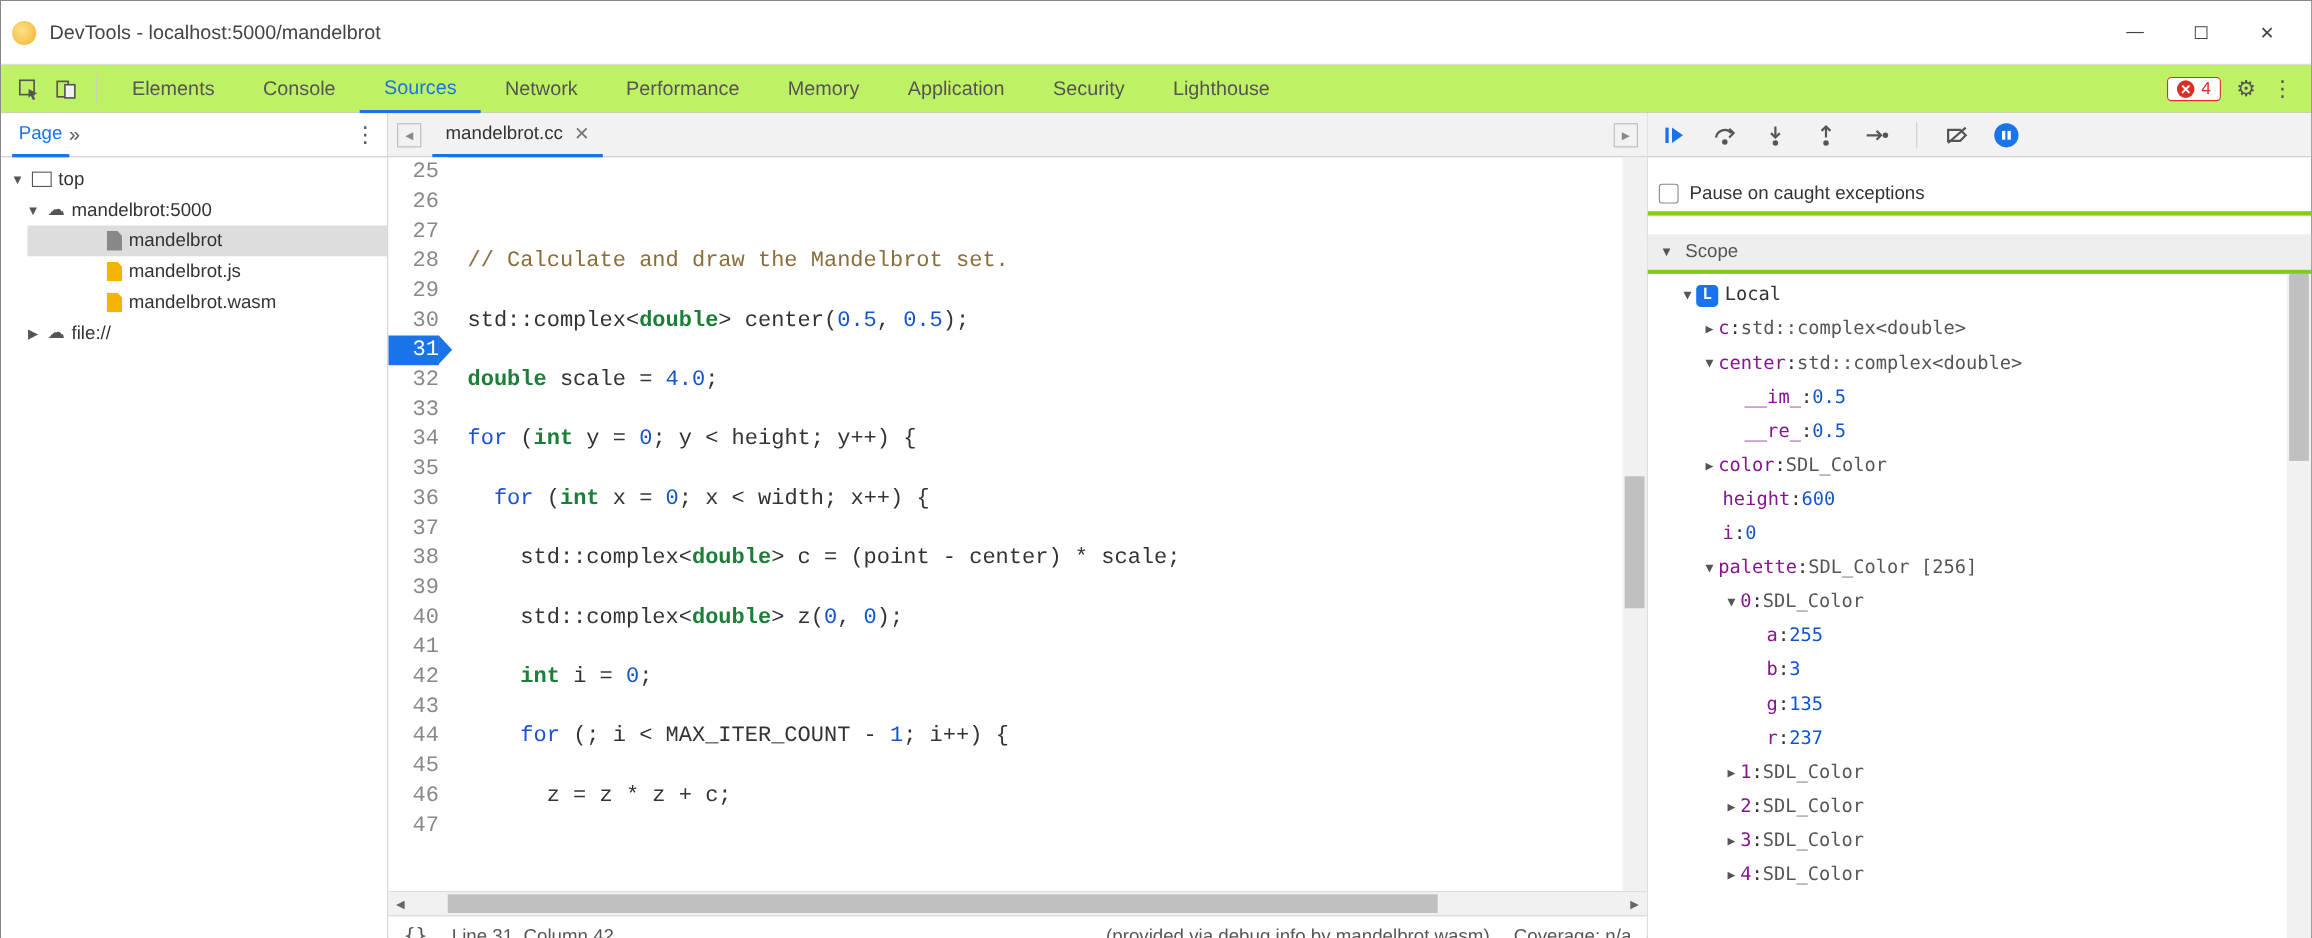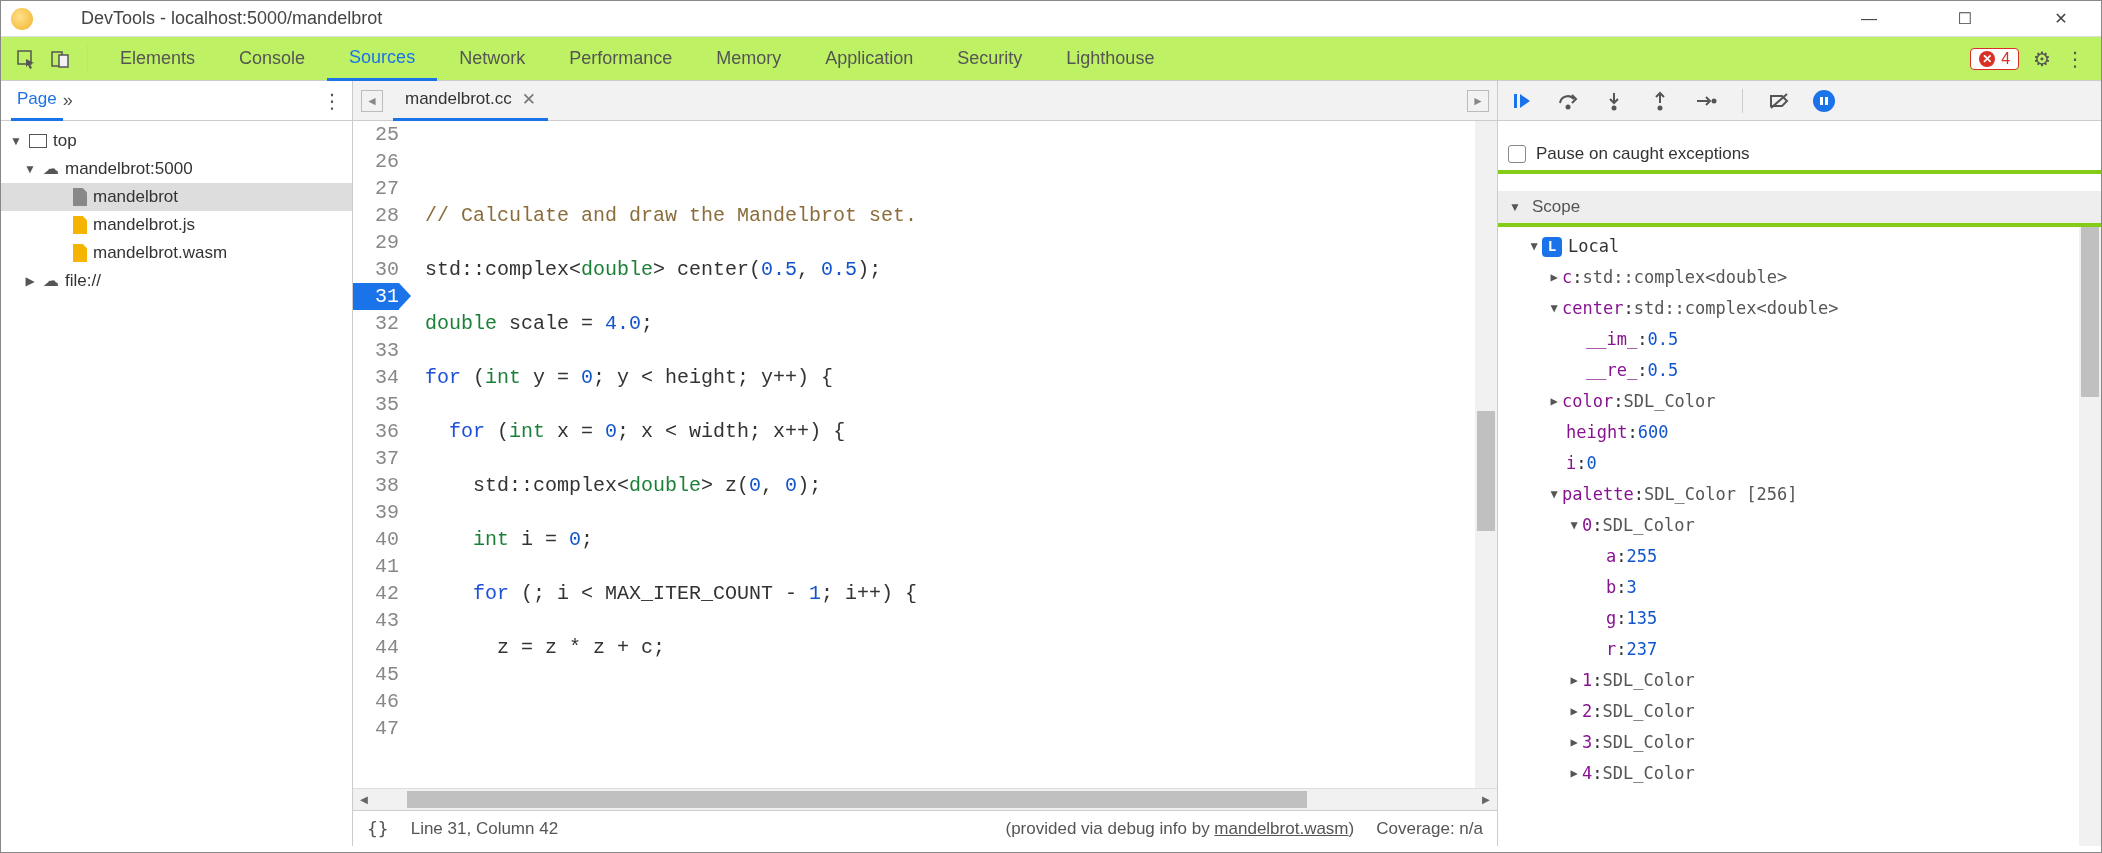--- a/index.html
+++ b/index.html
@@ -1,20 +1,20 @@
 <!DOCTYPE html>
 <html><head>
 <meta charset="utf-8">
 <style>
   * { box-sizing: border-box; margin: 0; padding: 0; }
   body { font-family: "Segoe UI", "Helvetica Neue", Arial, sans-serif; font-size: 13px; color: #333; background: #fff; overflow: hidden; }
   .window { width: 2102px; height: 853px; border: 1px solid #888; background: #fff; transform-origin: top left; }
 
   
-  .titlebar { height: 36px; display: flex; align-items: center; padding: 0 10px; background: #fff; border-bottom: 1px solid #ddd; gap: 36px; }
+  .titlebar { height: 58px; display: flex; align-items: center; padding: 0 10px; background: #fff; border-bottom: 1px solid #ddd; }
   .titlebar .app-icon { width: 22px; height: 22px; border-radius: 50%; background: radial-gradient(circle at 40% 40%, #ffe08a, #f0b42a); margin-right: 12px; }
   .titlebar .title-text { font-size: 18px; color: #444; }
   .titlebar .spacer { flex: 1; }
   .win-btn { width: 60px; height: 42px; display: flex; align-items: center; justify-content: center; font-size: 16px; color: #444; }
 
   
   .tabstrip { height: 44px; display: flex; align-items: center; background: #bef264; border-bottom: 1px solid #ccc; padding: 0 8px; gap: 0; }
   .tabstrip .icon-btn { width: 34px; height: 34px; display:flex; align-items:center; justify-content:center; color:#555; }
   .tabstrip .divider { width:1px; height:28px; background:#ccc; margin: 0 10px; }
   .main-tab { padding: 0 22px; height:44px; display:flex; align-items:center; font-size:18px; color:#555; cursor:pointer; }
@@ -35,38 +35,38 @@
   .nav-header .more { margin-left:auto; color:#555; font-size:20px; }
   .tree { padding: 6px 0; font-size:17px; }
   .tree-row { display:flex; align-items:center; padding: 4px 8px; gap:6px; white-space:nowrap; }
   .tree-row.selected { background:#ddd; }
   .tw { display:inline-block; width:14px; text-align:center; color:#555; font-size:12px;}
   .ic-frame { width:18px; height:14px; border:1.5px solid #555; display:inline-block; position:relative; }
   .ic-cloud { font-size:16px; color:#555; line-height:1; }
   .ic-file { width:14px; height:18px; background:#888; display:inline-block; clip-path: polygon(0 0, 70% 0, 100% 25%, 100% 100%, 0 100%); }
   .ic-file.js { background:#f4b400; }
   .indent1 { padding-left: 22px; }
-  .indent3 { padding-left: 72px; }
+  .indent3 { padding-left: 72px; margin-left: 24px; }
 
   
   .editor { flex:1; display:flex; flex-direction:column; border-right:1px solid #ccc; min-width:0; }
   .editor-tabs { height:40px; border-bottom:1px solid #ccc; display:flex; align-items:center; padding:0 8px; gap:10px; background:#f2f2f2; }
   .ed-nav-btn { width:22px; height:22px; border:1px solid #bbb; display:flex; align-items:center; justify-content:center; font-size:12px; color:#888; }
   .file-tab { display:flex; align-items:center; gap:10px; padding: 0 12px; height:40px; border-bottom:3px solid #1a73e8; font-size:17px; color:#333;}
   .file-tab .close { color:#777; }
   .editor-body { flex:1; display:flex; overflow:hidden; position:relative; font-family: Consolas, "Courier New", monospace; font-size:20px; line-height:27px; }
   .gutter { width:54px; text-align:right; color:#888; padding-right:8px; background:#fff; user-select:none; }
   .gutter .ln { height:27px; }
   .gutter .ln.bp { background:#1a73e8; color:#fff; position:relative; }
   .gutter .ln.bp::after { content:""; position:absolute; right:-12px; top:0; border-top:13.5px solid transparent; border-bottom:13.5px solid transparent; border-left:12px solid #1a73e8; }
   .code { flex:1; overflow:hidden; white-space:pre; position:relative; padding-left:18px; }
   .code .line { height:27px; }
   .code .line.current { background:#cfe8ff; }
   .tok-comment { color:#8a6d3b; }
-  .tok-type { color:#1a7f37; }
+  .tok-type { color:#1a7f37;font-weight:bold; }
   .tok-kw { color:#1d4ed8; }
   .tok-num { color:#1155cc; }
   .dwarf { background:#d0d8ff; border:1px solid #99a8e6; border-radius:3px; padding:0 2px; color:#334; font-weight:bold; display:inline-block; line-height:18px; height:20px; vertical-align:middle;}
   .ed-scroll-v { position:absolute; right:0; top:0; width:22px; height:100%; background:#f1f1f1; }
   .ed-scroll-v .thumb { position:absolute; left:2px; right:2px; top:290px; height:120px; background:#c0c0c0; }
   .ed-scroll-h { height:22px; background:#f1f1f1; display:flex; align-items:center; border-top:1px solid #ddd; position:relative;}
   .ed-scroll-h .thumb { position:absolute; left:54px; width:900px; top:2px; bottom:2px; background:#c0c0c0; }
   .ed-scroll-h .arrow { width:22px; text-align:center; color:#666; }
   .ed-scroll-h .arrow.right { position:absolute; right:0;}
   .statusbar { height:36px; border-top:1px solid #ccc; display:flex; align-items:center; padding:0 14px; gap:22px; font-size:17px; color:#555; background:#fff;}
@@ -220,20 +220,21 @@
             <div class="ln">46</div>
             <div class="ln">47</div>
         </div>
         <div class="code">
 <div class="line"></div>
 <div class="line"><span class="tok-comment">// Calculate and draw the Mandelbrot set.</span></div>
 <div class="line">std::complex&lt;<span class="tok-type">double</span>&gt; center(<span class="tok-num">0.5</span>, <span class="tok-num">0.5</span>);</div>
 <div class="line"><span class="tok-type">double</span> scale = <span class="tok-num">4.0</span>;</div>
 <div class="line"><span class="tok-kw">for</span> (<span class="tok-type">int</span> y = <span class="tok-num">0</span>; y &lt; height; y++) {</div>
 <div class="line">  <span class="tok-kw">for</span> (<span class="tok-type">int</span> x = <span class="tok-num">0</span>; x &lt; width; x++) {</div>
+<div class="line">    std::complex&lt;<span class="tok-type">double</span>&gt; c = (point - center) * scale;</div>
 <div class="line">    std::complex&lt;<span class="tok-type">double</span>&gt; z(<span class="tok-num">0</span>, <span class="tok-num">0</span>);</div>
 <div class="line">    <span class="tok-type">int</span> i = <span class="tok-num">0</span>;</div>
 <div class="line">    <span class="tok-kw">for</span> (; i &lt; MAX_ITER_COUNT - <span class="tok-num">1</span>; i++) {</div>
 <div class="line">      z = z * z + c;</div>
 
 
 
 
 
 

